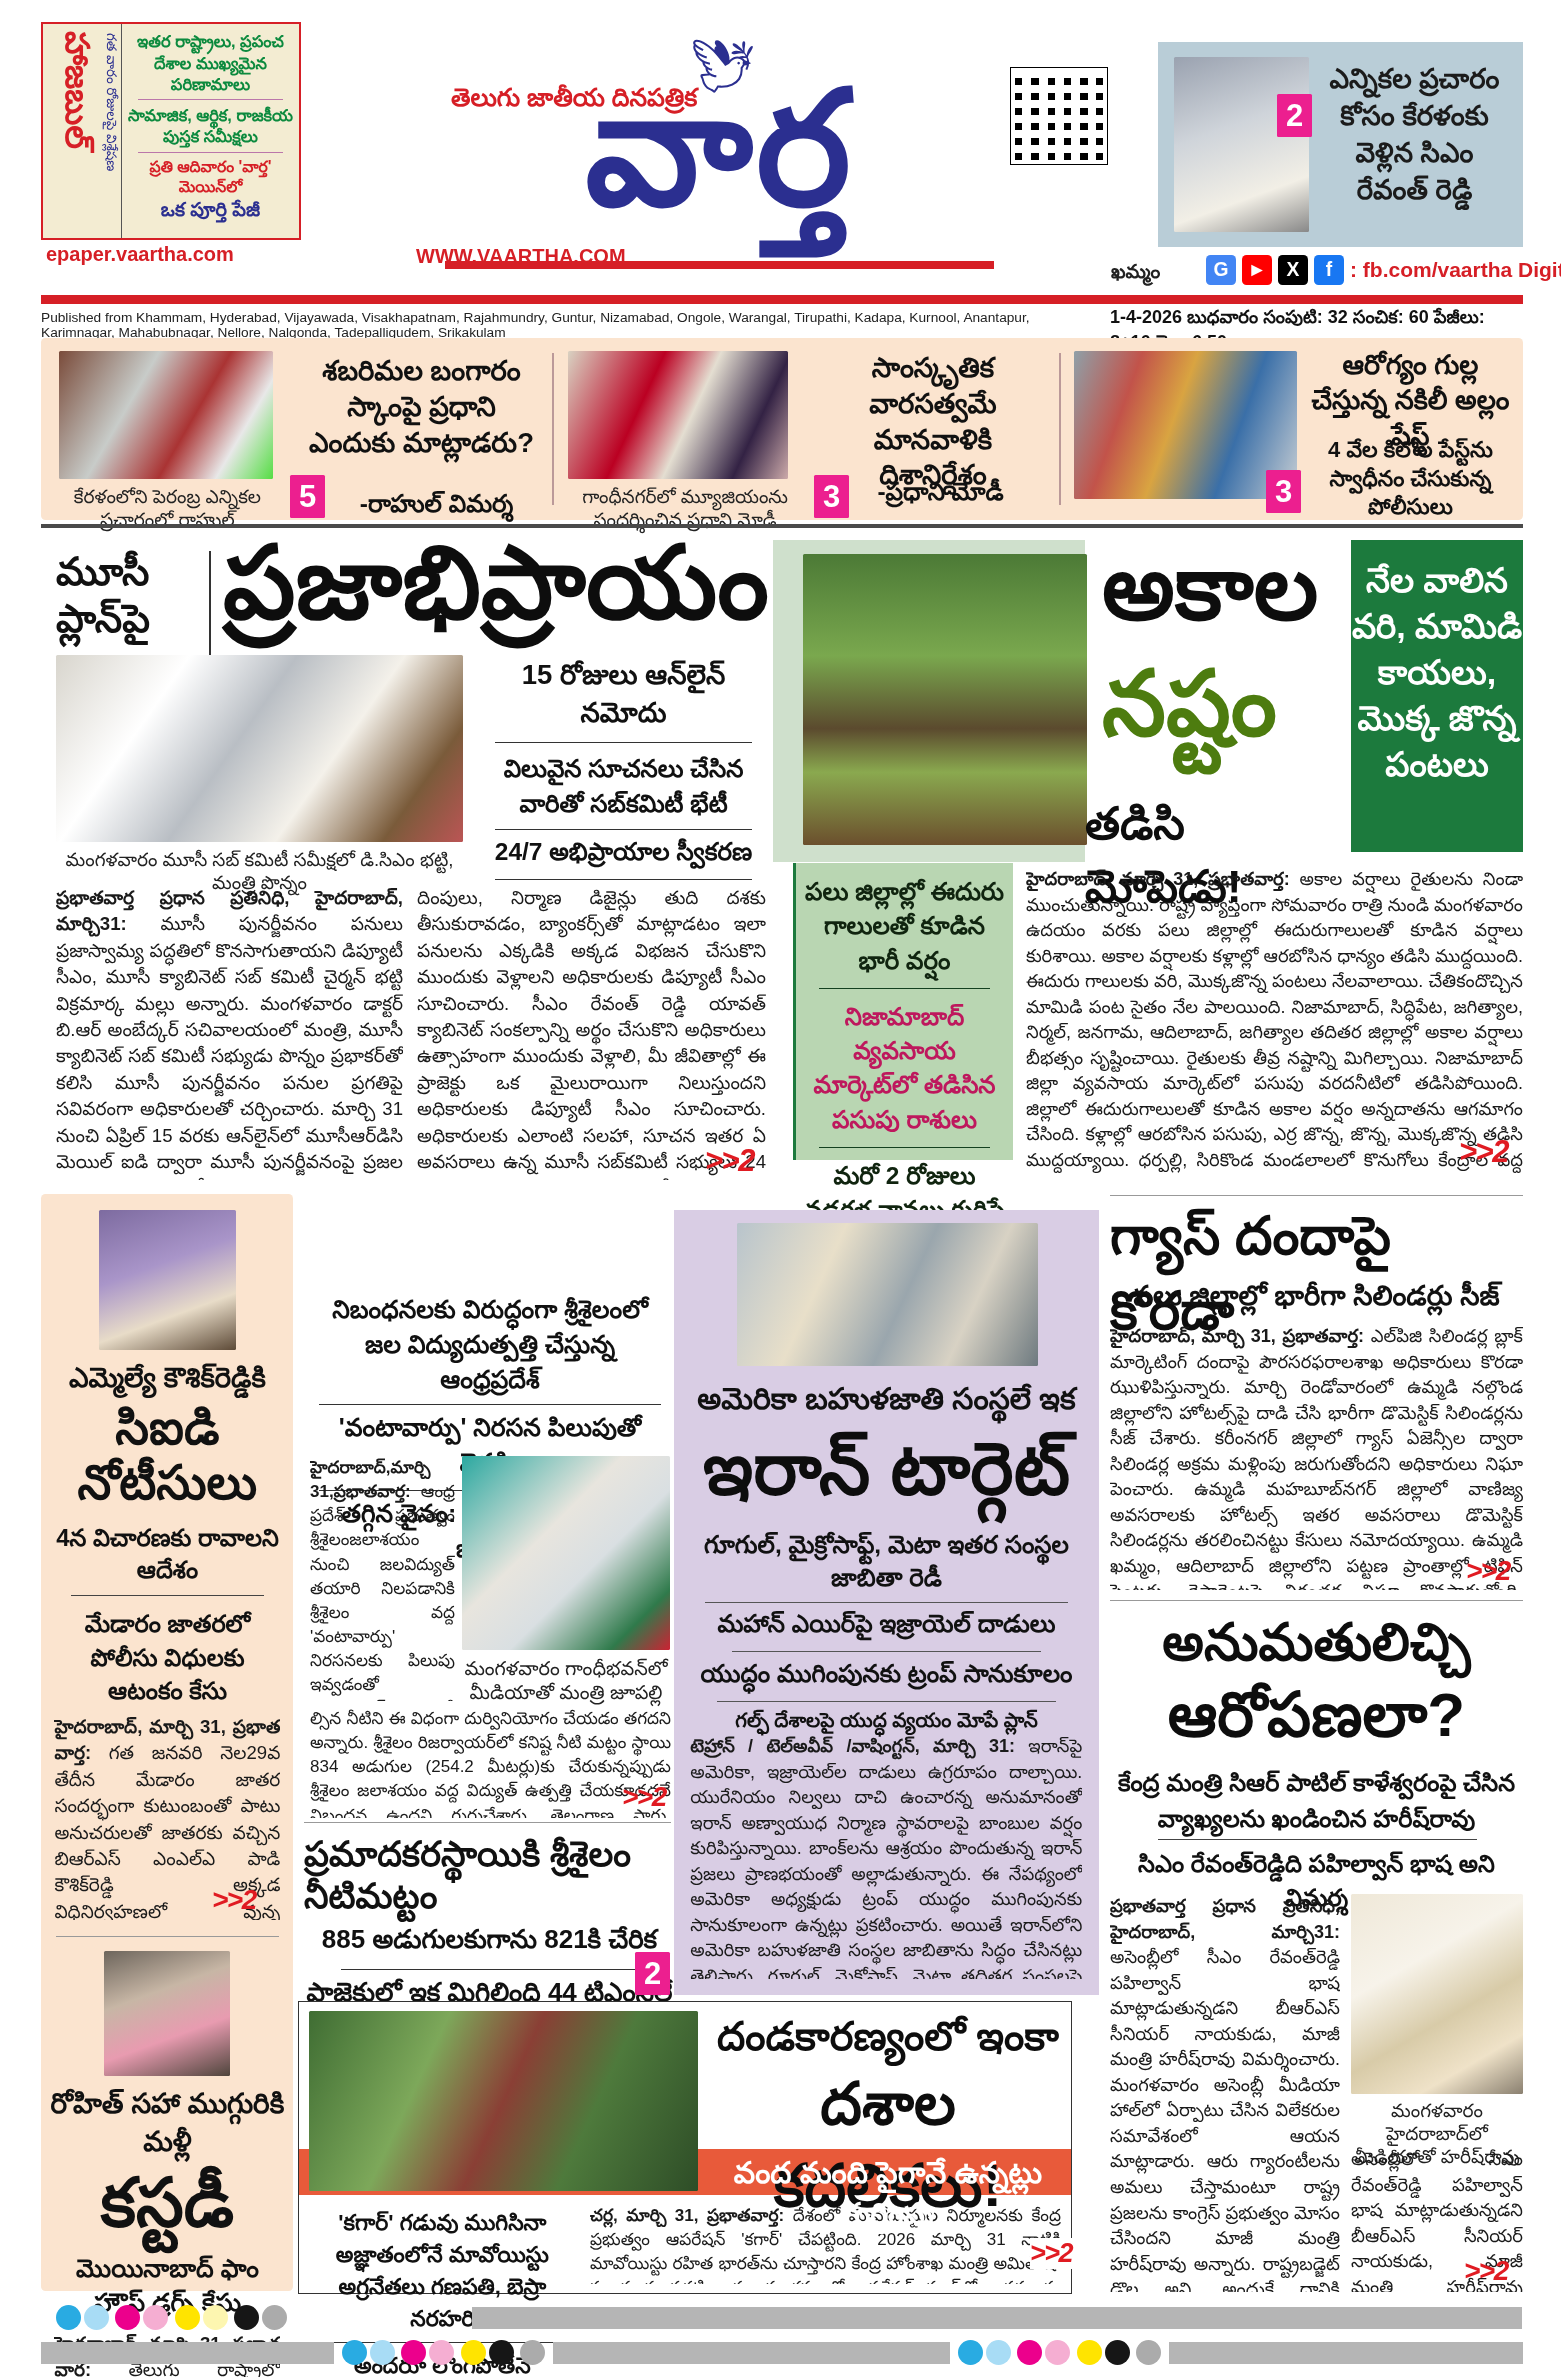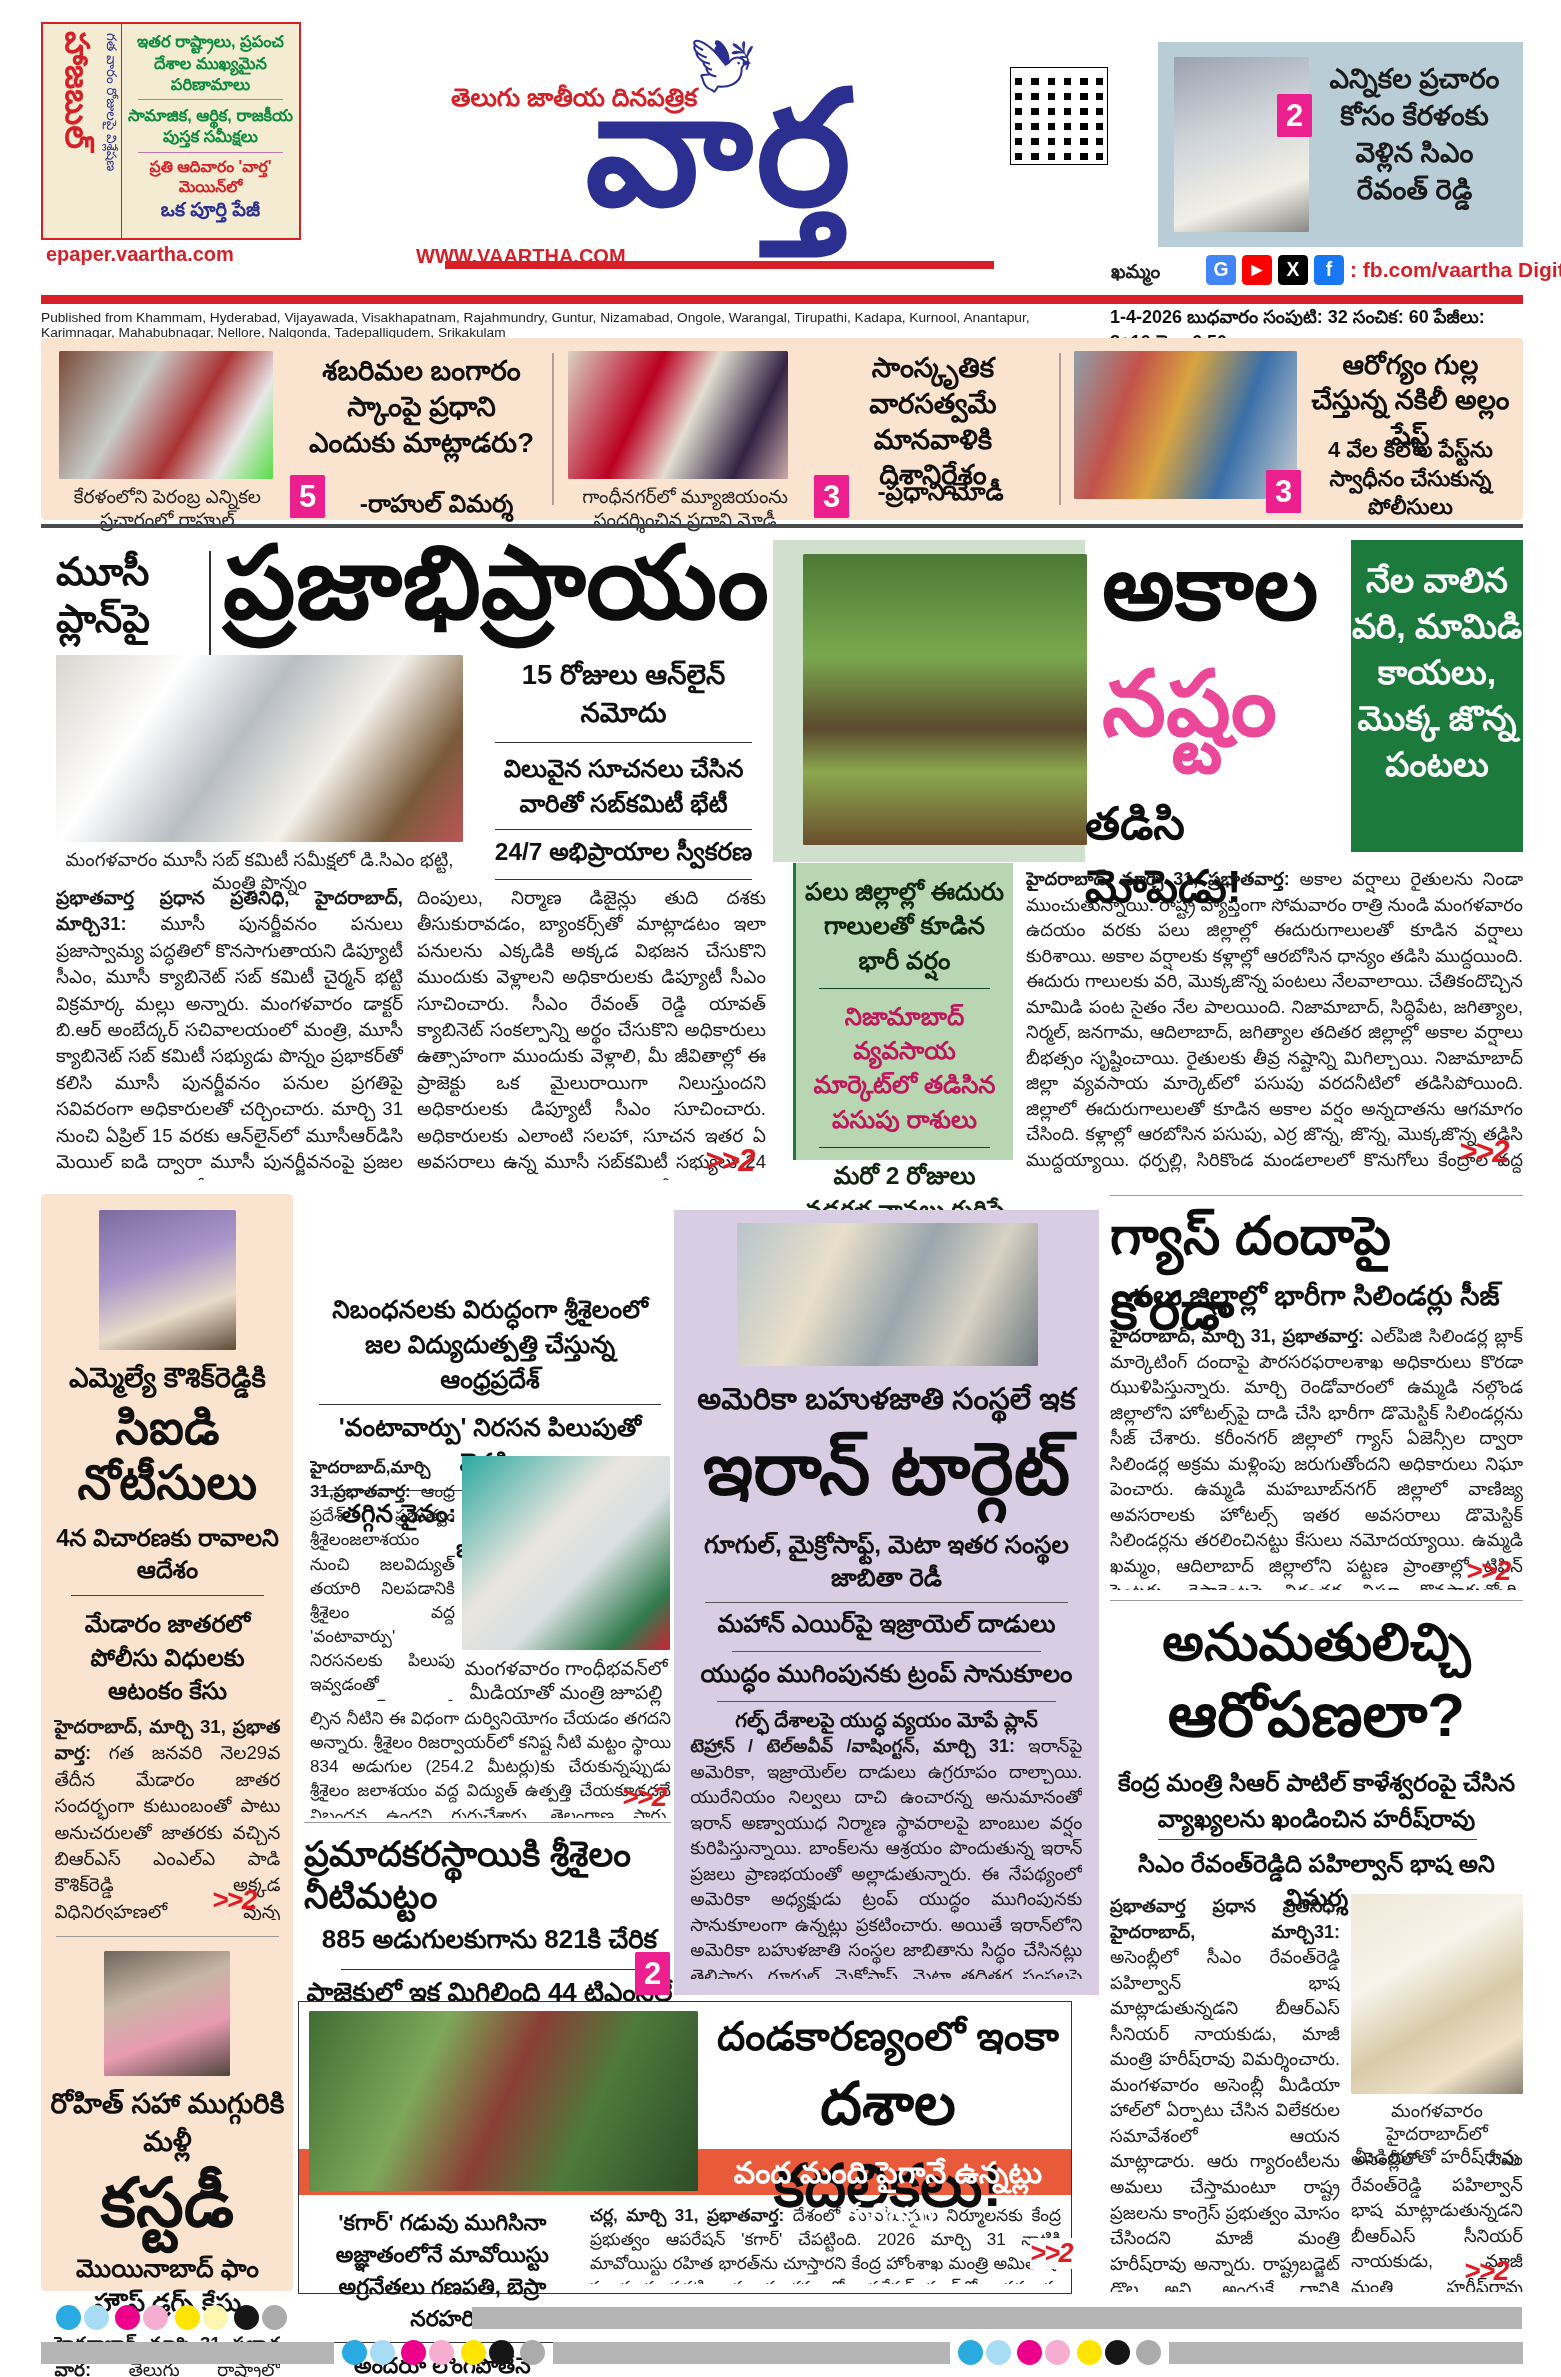--- a/index.html
+++ b/index.html
@@ -126,21 +126,21 @@
   <div class="abs body-txt" style="left:417px;top:885px;width:349px;height:295px;overflow:hidden;">
     <span>దింపులు, నిర్మాణ డిజైన్లు తుది దశకు తీసుకురావడం, బ్యాంకర్స్‌తో మాట్లాడటం ఇలా పనులను ఎక్కడికి అక్కడ విభజన చేసుకొని ముందుకు వెళ్లాలని అధికారులకు డిప్యూటీ సీఎం సూచించారు. సీఎం రేవంత్ రెడ్డి యావత్ క్యాబినెట్ సంకల్పాన్ని అర్థం చేసుకొని అధికారులు ఉత్సాహంగా ముందుకు వెళ్లాలి, మీ జీవితాల్లో ఈ ప్రాజెక్టు ఒక మైలురాయిగా నిలుస్తుందని అధికారులకు డిప్యూటీ సీఎం సూచించారు. అధికారులకు ఎలాంటి సలహా, సూచన ఇతర ఏ అవసరాలు ఉన్న మూసీ సబ్‌కమిటీ సభ్యులు 24 గంటల పాటు అందుబాటులో ఉంటారని తెలిపారు. సమావేశంలో స్పెషల్ సీఎస్ రంజన్, మూసీ రివర్ ఫ్రంట్ డెవలప్‌మెంట్ కార్పొరేషన్ ఎండి. ఇవి. నరసింహారెడ్డి, జాయింట్ మేనేజింగ్ డైరెక్టర్ గౌతమి, అధికారులు వినయ్ కృష్ణారెడ్డి, అశోక్ రెడ్డి, కలెక్టర్లు హరిచందన, నారాయణరెడ్డి, మన చౌదరి, జీహెచ్‌ఎంసి కమిషనర్ కర్ణన్ తదితరులు పాల్గొన్నారు.</span>
     
     
   </div>
   <div class="abs more" style="left:705px;top:1143px;">&gt;&gt;2</div>
 
   <div class="abs" style="left:773px;top:540px;width:312px;height:322px;background:#cfe0cc;"></div>
   <div class="photo abs" style="left:803px;top:554px;width:284px;height:291px;background:linear-gradient(180deg,#4c7a36,#7aa84e 35%,#5b4a2e 60%,#8aa94f 75%,#6b4f2d);"></div>
   <div class="abs b" style="left:1102px;top:536px;width:245px;font-size:91px;color:#0d0d0d;">అకాల</div>
-  <div class="abs b" style="left:1102px;top:652px;width:245px;font-size:91px;color:#ec4899;">నష్టం</div>
+  <div class="abs b" style="left:1102px;top:652px;width:245px;font-size:91px;color:#4d7c0f;">నష్టం</div>
   <div class="abs b" style="left:1085px;top:778px;width:264px;font-size:45px;color:#0d0d0d;margin-top:20px;">తడిసి మోపెడు!</div>
   <div class="abs white b center" style="left:1351px;top:540px;width:172px;height:312px;background:#1c7a3d;font-size:34px;line-height:1.35;padding-top:18px;box-sizing:border-box;">నేల వాలిన వరి, మామిడి కాయలు, మొక్క జొన్న పంటలు</div>
 
   <div class="abs" style="left:793px;top:863px;width:220px;height:297px;background:#b9d6b2;border-left:3.7px solid #1c7a3d;box-sizing:border-box;padding:12px 7.4px;">
     <div class="b center" style="font-size:24.5px;line-height:1.4;color:#10240f;">పలు జిల్లాల్లో ఈదురు గాలులతో కూడిన భారీ వర్షం</div>
     <div class="greensep"></div>
     <div class="b center" style="font-size:24.5px;line-height:1.4;color:#be185d;">నిజామాబాద్ వ్యవసాయ మార్కెట్‌లో తడిసిన పసుపు రాశులు</div>
     <div class="greensep"></div>
     <div class="b center" style="font-size:24.5px;line-height:1.4;color:#10240f;">మరో 2 రోజులు వడగళ్ల వానలు కురిసే అవకాశం</div>
   </div>

